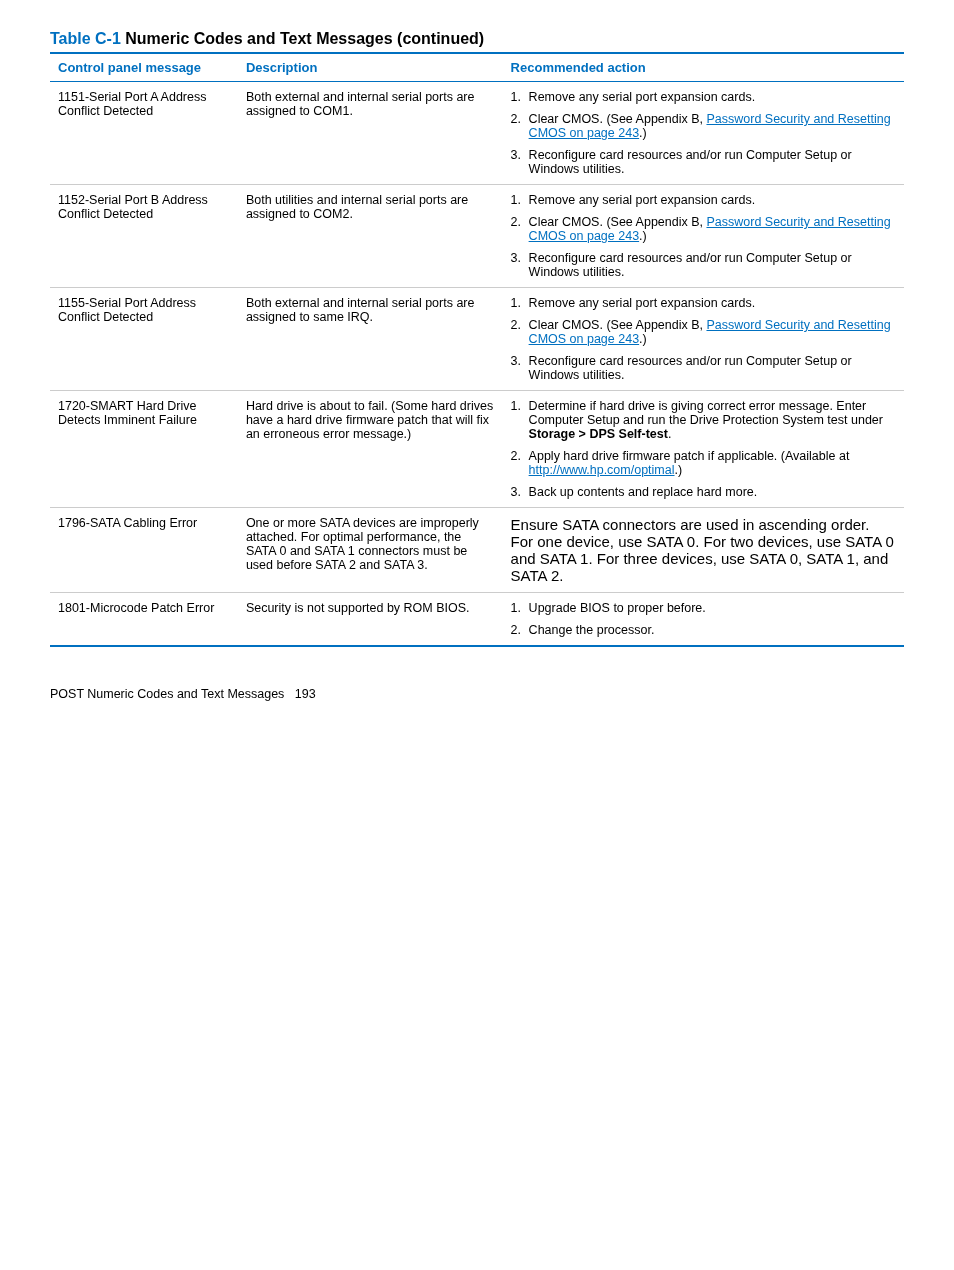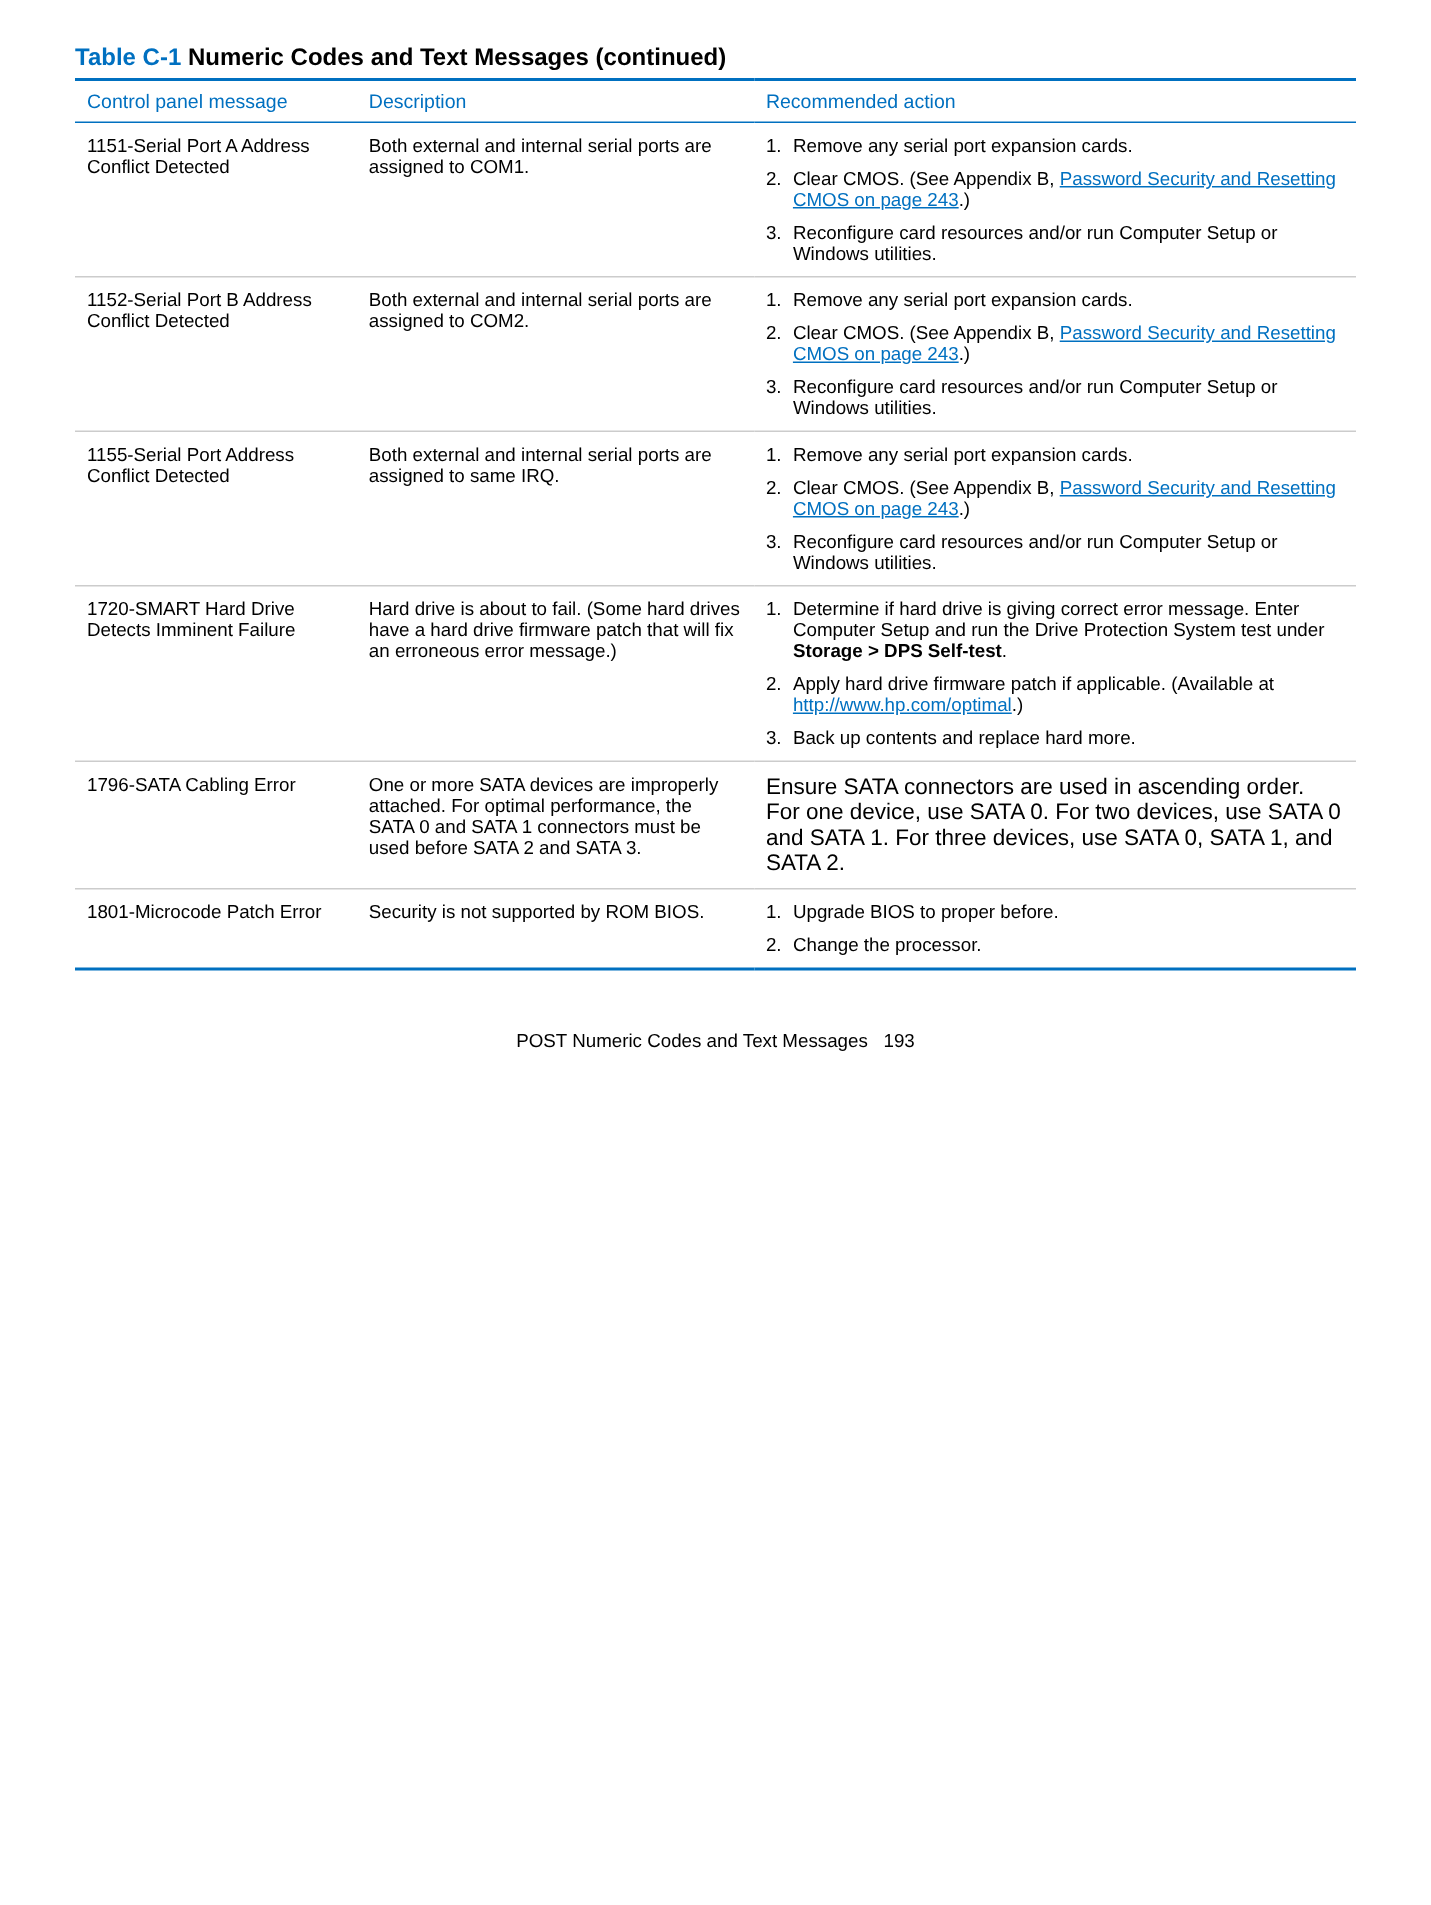--- a/index.html
+++ b/index.html
@@ -28,21 +28,21 @@
     table {
       width: 100%;
       border-collapse: collapse;
       border-top: 2px solid #0070c0;
       border-bottom: 2px solid #0070c0;
     }
 
     thead tr th {
       background: #fff;
       color: #0070c0;
-      font-weight: normal;
+      font-weight: bold;
       font-size: 13px;
       padding: 6px 8px;
       text-align: left;
       border-bottom: 1px solid #0070c0;
     }
 
     tbody tr {
       border-bottom: 1px solid #ccc;
       vertical-align: top;
     }
@@ -81,21 +81,21 @@
     }
     .link-blue {
       color: #0070c0;
       text-decoration: underline;
     }
     .no-list-action {
       font-size: 15px;
     }
 
     .footer-text {
-      text-align: center;
+      text-align: left;
       font-size: 12.5px;
       color: #000;
       margin-top: 40px;
       padding-right: 0;
     }
   </style>
 </head>
 <body>
 
 <div class="table-caption">
@@ -128,21 +128,21 @@
           <li>
             <span class="action-num">3.</span>
             <span class="action-text">Reconfigure card resources and/or run Computer Setup or Windows utilities.</span>
           </li>
         </ul>
       </td>
     </tr>
 
     <tr>
       <td class="col-control">1152-Serial Port B Address Conflict Detected</td>
-      <td class="col-desc">Both external and internal serial ports are assigned to COM2.</td>
+      <td class="col-desc">Both utilities and internal serial ports are assigned to COM2.</td>
       <td class="col-action">
         <ul class="action-list">
           <li>
             <span class="action-num">1.</span>
             <span class="action-text">Remove any serial port expansion cards.</span>
           </li>
           <li>
             <span class="action-num">2.</span>
             <span class="action-text">Clear CMOS. (See Appendix B, <a class="link-blue">Password Security and Resetting CMOS on page 243</a>.)</span>
           </li>

